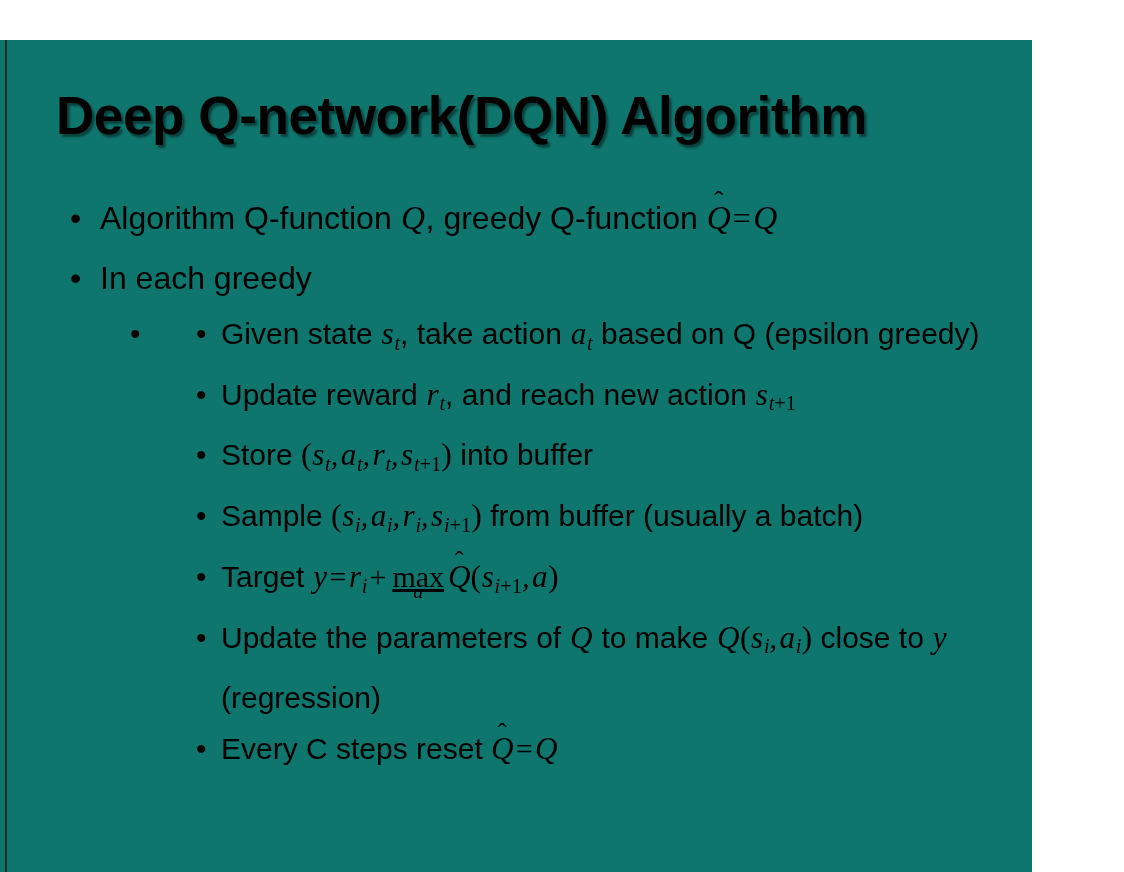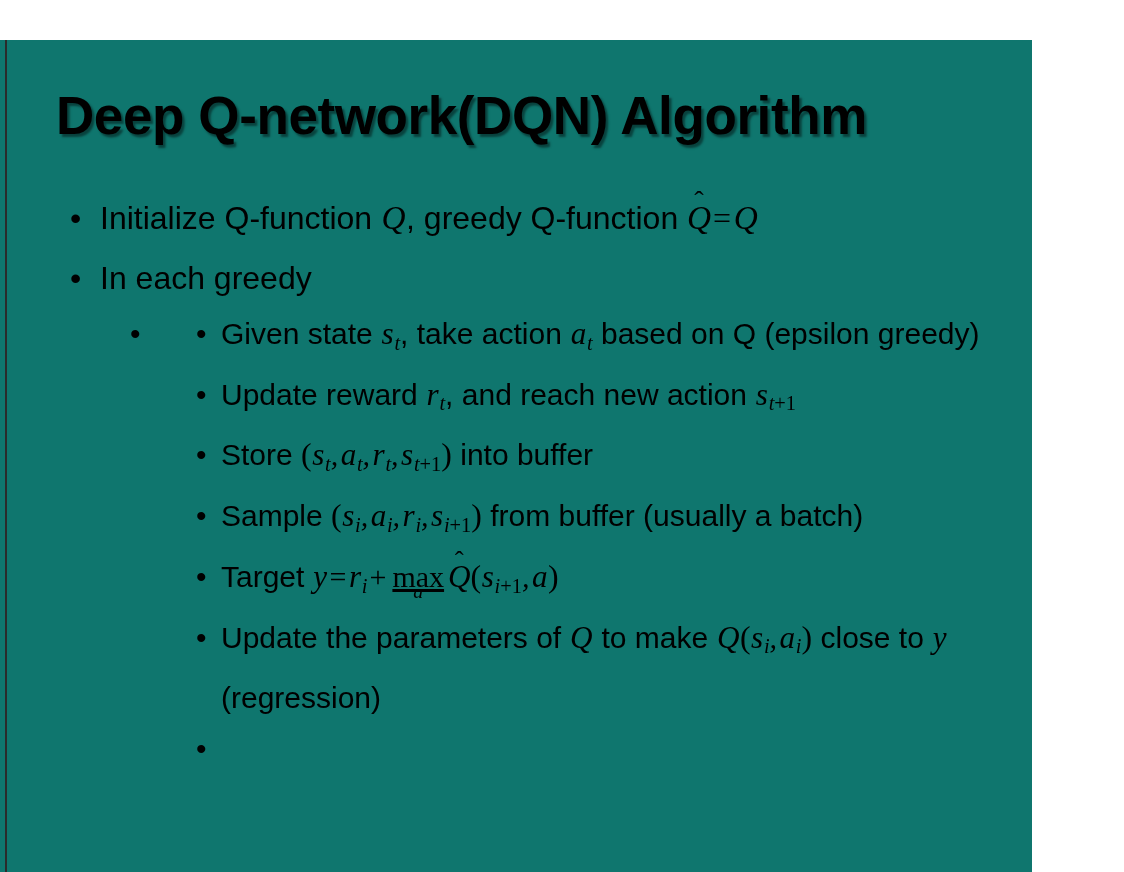--- a/index.html
+++ b/index.html
@@ -175,21 +175,21 @@
 <div class="slide">
 
   <div class="left-rule"></div>
 
   <div class="slide-title">Deep Q-network(DQN) Algorithm</div>
 
   <div class="body-area">
 
     <div class="bullet-row lvl1">
       <span class="dot">•</span>
-      <span class="btext"><span>Initialize Q-function </span><span class="mi">Q</span><span>, greedy Q-function </span><span class="qhat"><span class="hat">̂</span><span>Q</span></span><span class="mop">=</span><span class="mi">Q</span></span>
+      <span class="btext"><span>Algorithm Q-function </span><span class="mi">Q</span><span>, greedy Q-function </span><span class="qhat"><span class="hat">̂</span><span>Q</span></span><span class="mop">=</span><span class="mi">Q</span></span>
     </div>
 
     <div class="bullet-row lvl1">
       <span class="dot">•</span>
       <span class="btext">In each greedy</span>
     </div>
 
     <div class="bullet-row lvl2">
       <span class="dot">•</span>
     </div>
@@ -219,16 +219,17 @@
       <span class="btext"><span>Target </span><span class="mi">y</span><span class="mop">=</span><span class="mi">r</span><span class="msub">i</span><span class="mop">+</span><span class="maxop"><span>max</span><span class="limit">a</span></span><span class="qhat"><span class="hat">̂</span><span>Q</span></span><span class="mparen">(</span><span class="mi">s</span><span class="msub"><span>i</span><span class="num">+1</span></span><span class="mcomma">,</span><span class="mi">a</span><span class="mparen">)</span></span>
     </div>
 
     <div class="bullet-row lvl3">
       <span class="dot">•</span>
       <span class="btext"><span>Update the parameters of </span><span class="mi">Q</span><span> to make </span><span class="mi">Q</span><span class="mparen">(</span><span class="mi">s</span><span class="msub">i</span><span class="mcomma">,</span><span class="mi">a</span><span class="msub">i</span><span class="mparen">)</span><span> close to </span><span class="mi">y</span><span> (regression)</span></span>
     </div>
 
     <div class="bullet-row lvl3">
       <span class="dot">•</span>
+      <span class="btext"><span>Every C steps reset </span><span class="qhat"><span class="hat">̂</span><span>Q</span></span><span class="mop">=</span><span class="mi">Q</span></span>
     </div>
 
   </div>
 </div>
 
 </body></html>

